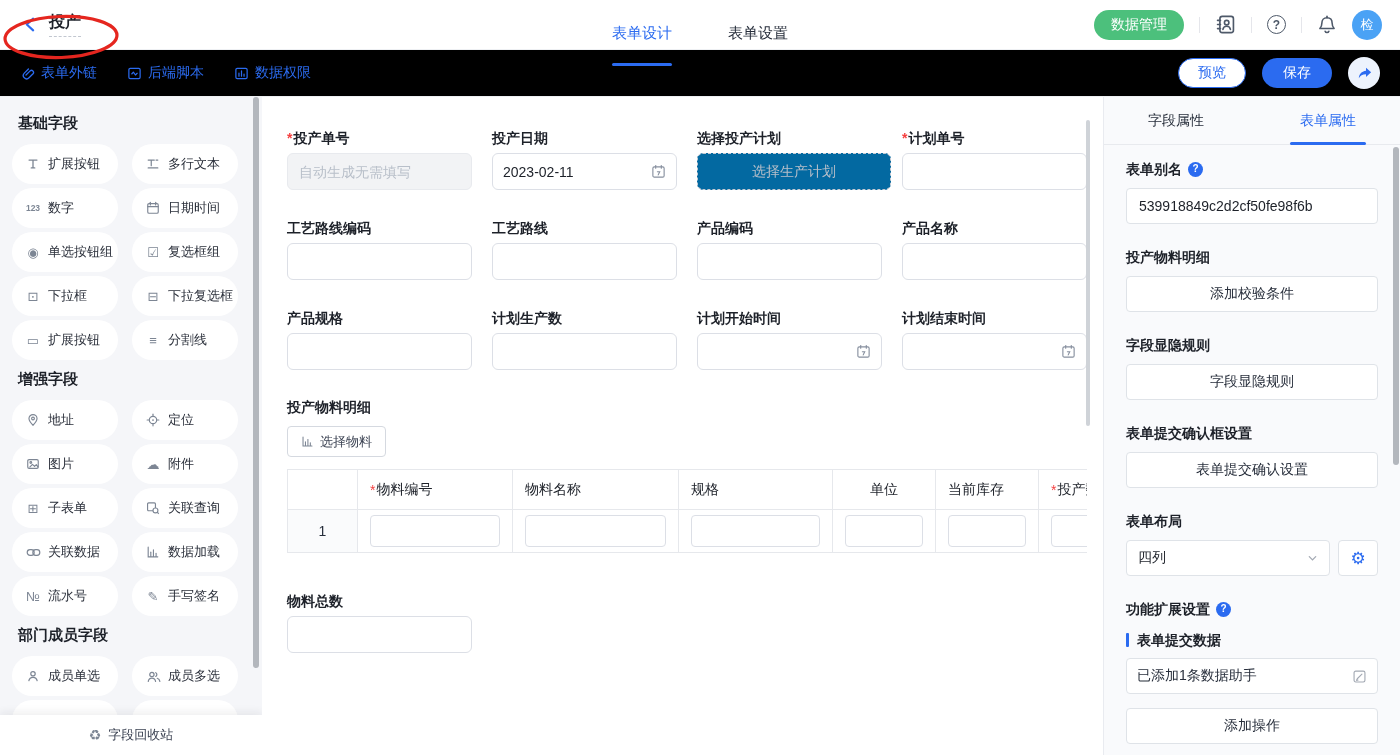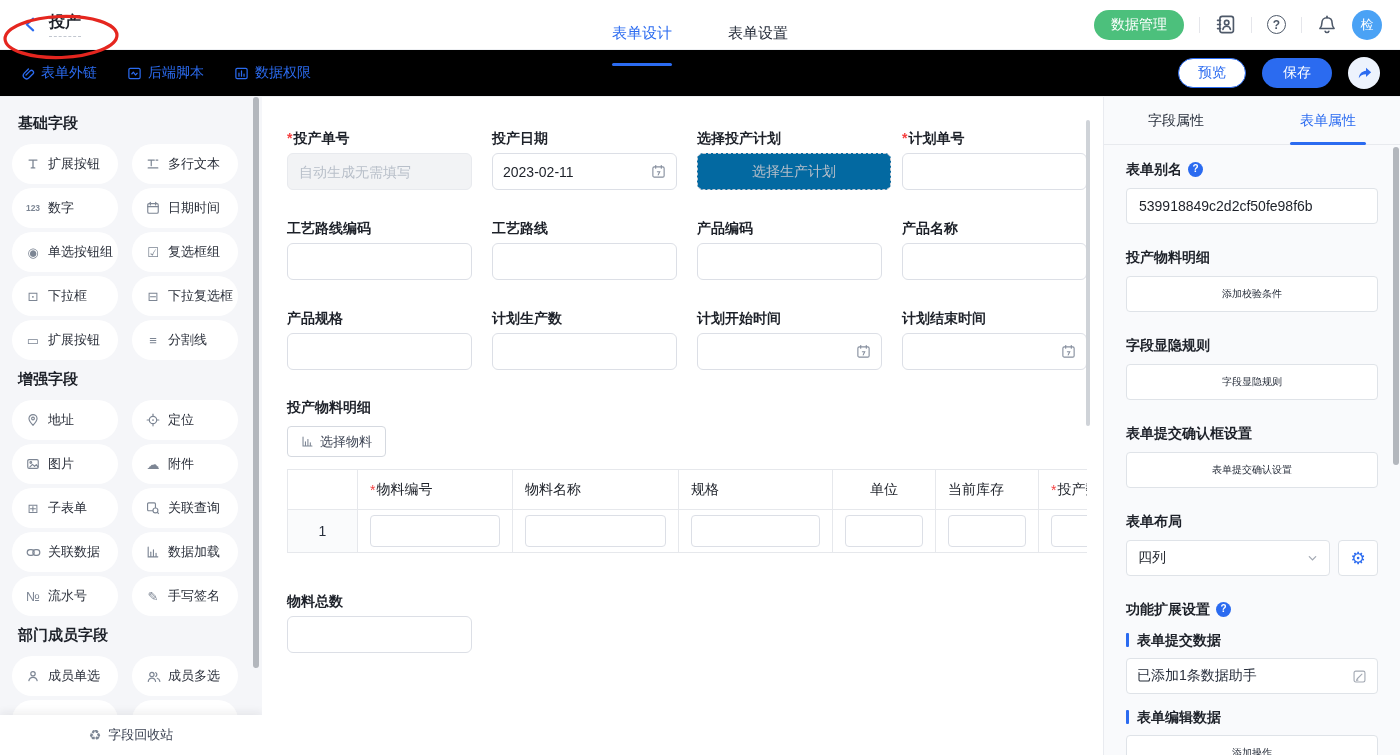--- a/index.html
+++ b/index.html
@@ -83,21 +83,21 @@
   .panel { width:297px; background:#f9fafc; border-left:1px solid #e9ebf0; position:relative; flex-shrink:0; overflow:hidden; }
   .panel-tabs { height:48px; display:flex; justify-content:center; gap:84px; border-bottom:1px solid #e8eaee; }
   .p-tab { height:100%; display:flex; align-items:center; font-size:14px; color:#272e3b; position:relative; padding:0 6px; cursor:pointer; }
   .p-tab.active { color:#2b6bf0; }
   .p-tab.active::after { content:""; position:absolute; left:-4px; right:-4px; bottom:-1px; height:3px; background:#2b6bf0; border-radius:2px; }
   .panel-body { padding:14px 22px 0; }
   .p-group { margin-bottom:23px; }
   .p-label { font-size:14px; font-weight:700; color:#1d2129; display:flex; align-items:center; gap:6px; line-height:20px; margin-bottom:9px; }
   .q-badge { width:15px; height:15px; border-radius:50%; background:#2b6bf0; color:#fff; font-size:10px; font-weight:700; display:flex; align-items:center; justify-content:center; cursor:pointer; }
   .p-input { width:100%; height:36px; border:1px solid #dfe3e8; border-radius:4px; background:#fff; padding:0 12px; font-size:14px; color:#1d2129; outline:none; }
-  .p-btn { width:100%; height:36px; border:1px solid #dfe3e8; border-radius:4px; background:#fff; font-size:10px; color:#272e3b; display:flex; align-items:center; justify-content:center; cursor:pointer; }
+  .p-btn { width:100%; height:36px; border:1px solid #dfe3e8; border-radius:4px; background:#fff; font-size:14px; color:#272e3b; display:flex; align-items:center; justify-content:center; cursor:pointer; }
   .layout-row { display:flex; gap:8px; }
   .p-select { flex:1; height:36px; border:1px solid #dfe3e8; border-radius:4px; background:#fff; display:flex; align-items:center; justify-content:space-between; padding:0 11px; font-size:14px; color:#1d2129; cursor:pointer; }
   .p-select .chev { color:#a3a9b3; }
   .gear-btn { width:40px; height:36px; border:1px solid #dfe3e8; border-radius:4px; background:#fff; color:#2b6bf0; font-size:17px; line-height:1; display:flex; align-items:center; justify-content:center; cursor:pointer; }
   .ext-title { margin-bottom:12px; }
   .sub-label { display:flex; align-items:center; gap:8px; font-size:14px; font-weight:700; color:#1d2129; line-height:18px; margin-bottom:9px; }
   .sub-label::before { content:""; width:3px; height:14px; background:#2b6bf0; border-radius:1px; }
   .data-box { width:100%; height:36px; border:1px solid #dfe3e8; border-radius:4px; background:#fff; display:flex; align-items:center; justify-content:space-between; padding:0 10px; font-size:14px; color:#272e3b; margin-bottom:14px; cursor:pointer; }
   .data-box .edit { color:#a3a9b3; }
   .panel-scroll { position:absolute; top:50px; right:1px; width:6px; height:318px; background:#b3b7bd; border-radius:3px; z-index:4; }
@@ -591,19 +591,18 @@
       <div class="data-box">
         <span>已添加1条数据助手</span>
         <span class="edit">
             <svg width="15" height="15" viewBox="0 0 16 16" fill="none" stroke="currentColor" stroke-width="1.2" stroke-linecap="round" stroke-linejoin="round">
               <rect x="2.2" y="2.2" width="11.6" height="11.6" rx="1.8"></rect>
               <path d="M5.6 10.4l5-5M5.3 10.7l-.4 1.5 1.5-.4"></path>
             </svg>
           </span>
       </div>
 
-      <div class="sub-label">表单编辑数据</div>
       <button class="p-btn">添加操作</button>
 
     </div>
     <div class="panel-scroll"></div>
   </div>
 </div>
 
 </body></html>

